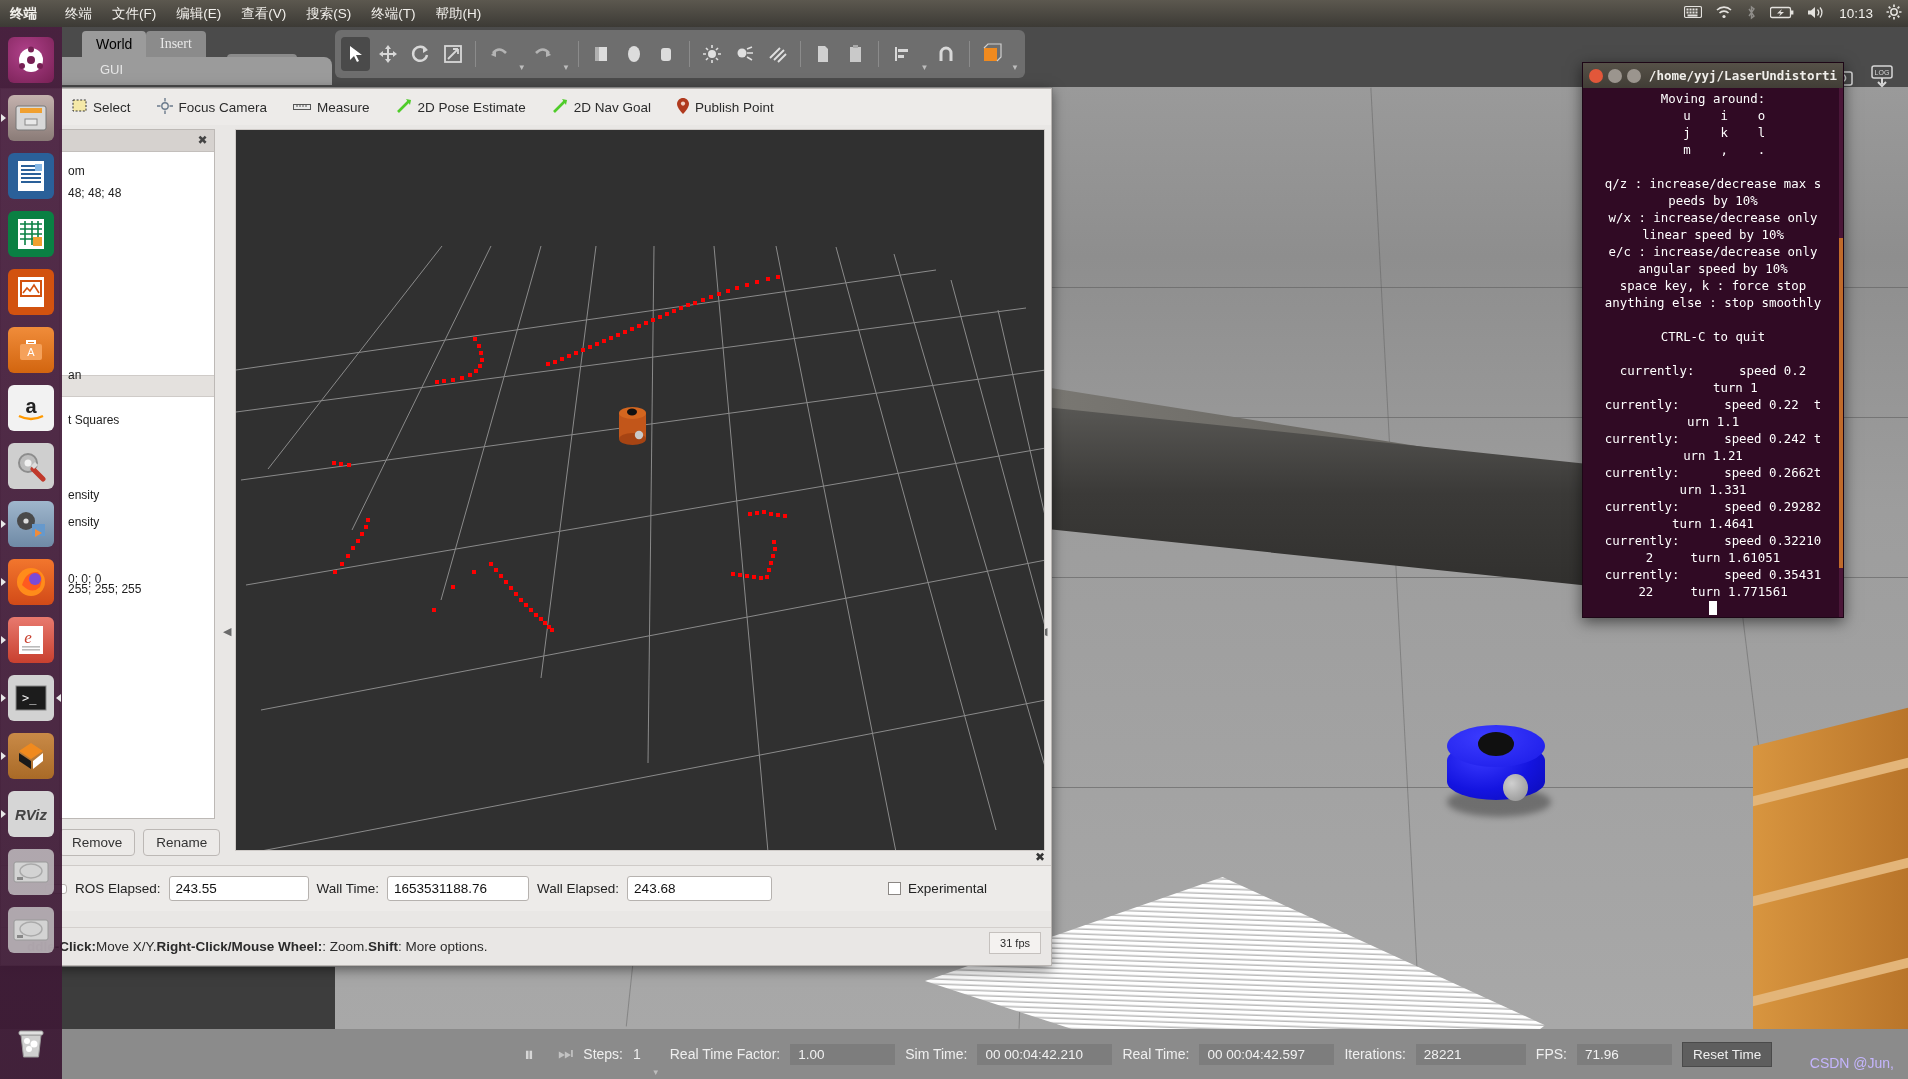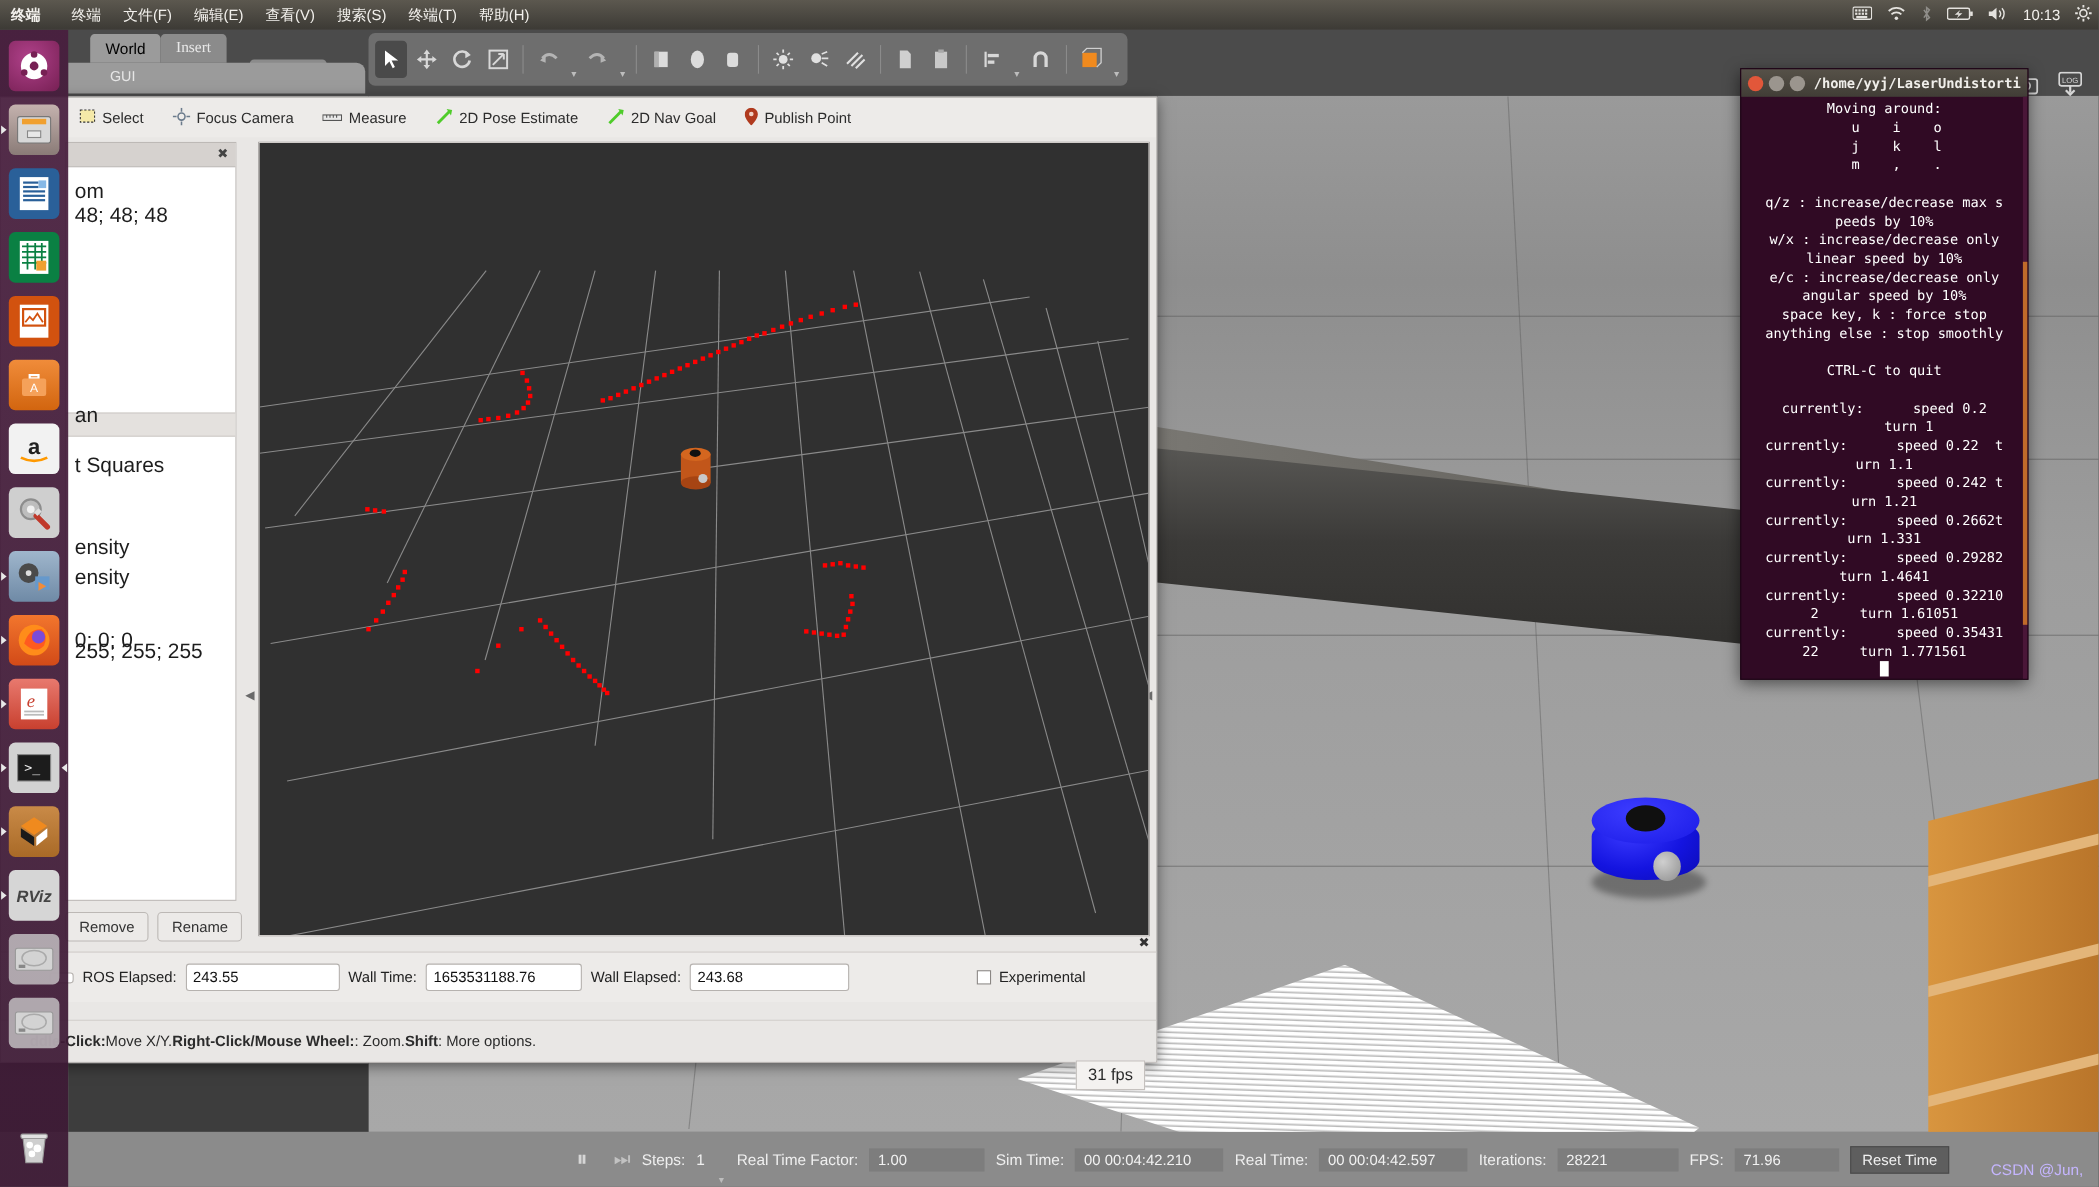--- a/index.html
+++ b/index.html
@@ -99,21 +99,21 @@
   }
   .rv-tool { display:flex; align-items:center; gap:6px; padding:4px 13px; }
   #rviz-body { position:absolute; left:0; top:36px; right:0; bottom:0; background:#e9e7e5; }
 
   #rviz-displays {
     position:absolute; left:58px; top:4px; width:156px; height:690px;
     background:#fff; border:1px solid #bdb9b6;
   }
   #rviz-disp-header { height:22px; background:#d6d2cf; position:relative; border-bottom:1px solid #c3bfbc; }
   #rviz-disp-close { position:absolute; right:4px; top:3px; width:15px; height:15px; color:#444; font-size:12px; text-align:center; line-height:15px;}
-  .rv-prop { position:absolute; left:8px; color:#1d1d1d; font-size:19px; white-space:nowrap; }
+  .rv-prop { position:absolute; left:8px; color:#1d1d1d; font-size:12px; white-space:nowrap; }
   #rviz-disp-sub { position:absolute; left:0; right:0; top:245px; height:22px; background:#e4e1de; border-top:1px solid #cfcbc8; border-bottom:1px solid #cfcbc8; }
   #rviz-disp-btnrow { position:absolute; left:58px; top:700px; width:156px; height:34px; display:flex; gap:8px; align-items:center; }
   .rv-btn { background:#eceae8; border:1px solid #bcb8b5; border-radius:4px; padding:5px 12px; font-size:13.5px; color:#333; }
 
   #rviz-3d {
     position:absolute; left:234px; top:4px; width:810px; height:722px;
     background:#303030; border:1px solid #cfcbc8; overflow:hidden;
   }
   #rviz-collapse-l { position:absolute; left:222px; top:500px; font-size:11px; color:#6a6a6a; }
   #rviz-collapse-r { position:absolute; left:1038px; top:500px; font-size:11px; color:#6a6a6a; }
@@ -121,21 +121,21 @@
   #rviz-timepanel {
     position:absolute; left:0; top:740px; right:0; height:46px; background:#edebe9;
     border-top:1px solid #cfcbc8; display:flex; align-items:center; gap:8px; padding-left:44px; font-size:13.5px; color:#222;
   }
   #rviz-timepanel-close { position:absolute; right:6px; top:-16px; font-size:12px; color:#333; }
   .rv-input { background:#fff; border:1px solid #b6b2af; border-radius:3px; padding:4px 6px; font-size:13.5px; color:#111; }
   #rviz-statusbar {
     position:absolute; left:0; bottom:0; right:0; height:38px; background:#e9e7e5;
     display:flex; align-items:center; padding-left:26px; font-size:13.5px; color:#2b2b2b; border-top:1px solid #d3cfcc;
   }
-  #rviz-fps { position:absolute; right:10px; top:4px; background:#f4f2f0; border:1px solid #c5c1be; padding:4px 10px; font-size:15px;margin-top:32px; }
+  #rviz-fps { position:absolute; right:10px; top:4px; background:#f4f2f0; border:1px solid #c5c1be; padding:4px 10px; font-size:11px; }
 
   
   #terminal {
     position:absolute; left:1582px; top:62px; width:262px; height:556px;
     background:#300a24; border:1px solid #1d0616; box-shadow:0 4px 14px rgba(0,0,0,.55);text-align:center;
   }
   #term-title {
     height:25px; background:linear-gradient(to bottom,#565148,#413d36);
     display:flex; align-items:center; gap:5px; padding:0 6px;
     color:#f0eeea; font-size:12.5px; font-weight:bold;

